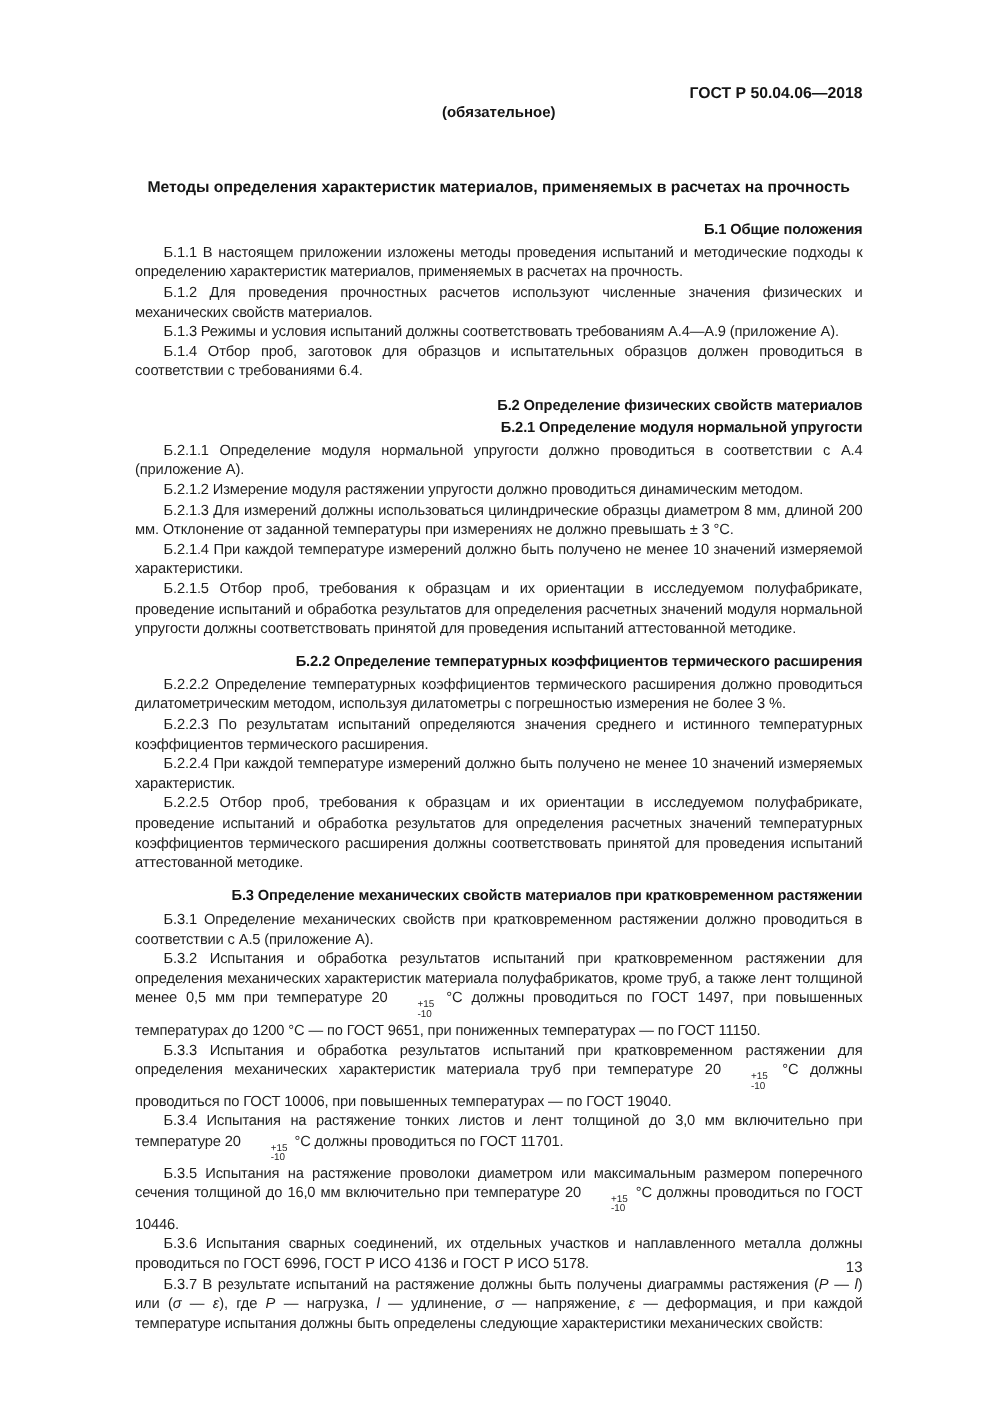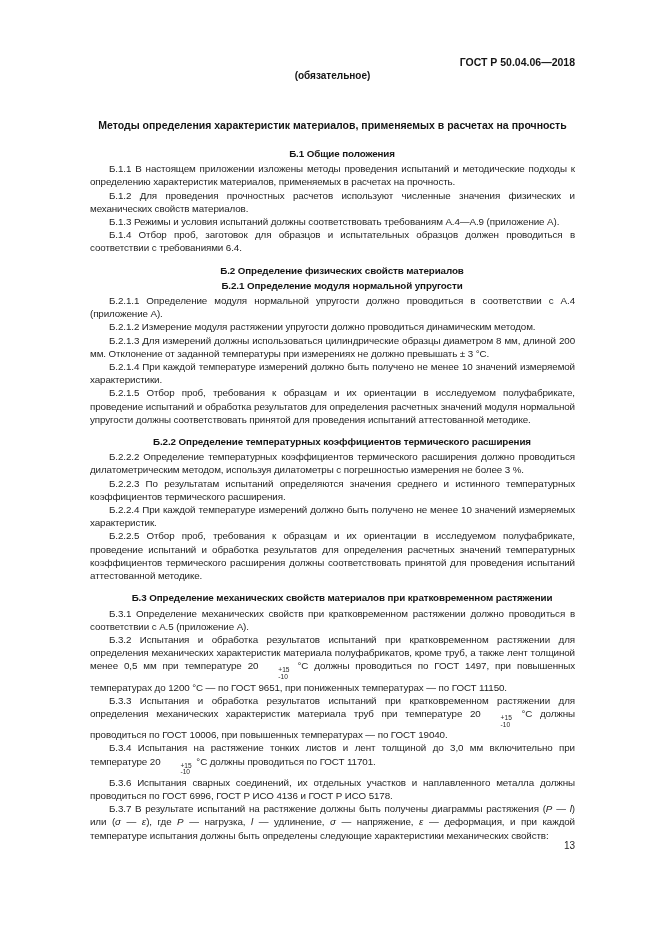--- a/index.html
+++ b/index.html
@@ -37,21 +37,21 @@
   #content{
     margin-top:15px;
     font-size:9.8px;
     line-height:13.2px;
     letter-spacing:-0.1px;
     text-align:justify;
   }
   .b-h{
     font-weight:bold;
     text-indent:19px;
-    text-align:center;
+    text-align:right;
     margin-top:9px;
     margin-bottom:2px;
     color:#151515;
   }
   .b-h + .b-h{margin-top:1px;}
   .b-p{text-indent:19px;}
   .page-number{
     position:absolute;
     right:86px;top:840px;
     font-size:10px;color:#1e1e1e;
@@ -105,18 +105,22 @@
           <span>-10</span>
         </span> °С должны проводиться по ГОСТ 1497, при повышенных температурах до 1200 °С — по ГОСТ 9651, при пониженных температурах — по ГОСТ 11150.</div>
       <div class="b-p">Б.3.3 Испытания и обработка результатов испытаний при кратковременном растяжении для определения механических характеристик материала труб при температуре 20<span class="tol">
           <span>+15</span>
           <span>-10</span>
         </span> °С должны проводиться по ГОСТ 10006, при повышенных температурах — по ГОСТ 19040.</div>
       <div class="b-p">Б.3.4 Испытания на растяжение тонких листов и лент толщиной до 3,0 мм включительно при температуре 20<span class="tol">
           <span>+15</span>
           <span>-10</span>
         </span> °С должны проводиться по ГОСТ 11701.</div>
+      <div class="b-p">Б.3.5 Испытания на растяжение проволоки диаметром или максимальным размером поперечного сечения толщиной до 16,0 мм включительно при температуре 20<span class="tol">
+          <span>+15</span>
+          <span>-10</span>
+        </span> °С должны проводиться по ГОСТ 10446.</div>
       <div class="b-p">Б.3.6 Испытания сварных соединений, их отдельных участков и наплавленного металла должны проводиться по ГОСТ 6996, ГОСТ Р ИСО 4136 и ГОСТ Р ИСО 5178.</div>
       <div class="b-p">Б.3.7 В результате испытаний на растяжение должны быть получены диаграммы растяжения (<i>P</i> — <i>l</i>) или (<i>σ</i> — <i>ε</i>), где <i>P</i> — нагрузка, <i>l</i> — удлинение, <i>σ</i> — напряжение, <i>ε</i> — деформация, и при каждой температуре испытания должны быть определены следующие характеристики механических свойств:</div>
     </div>
 
   <div class="page-number">13</div>
 </div>
 
 </body></html>

